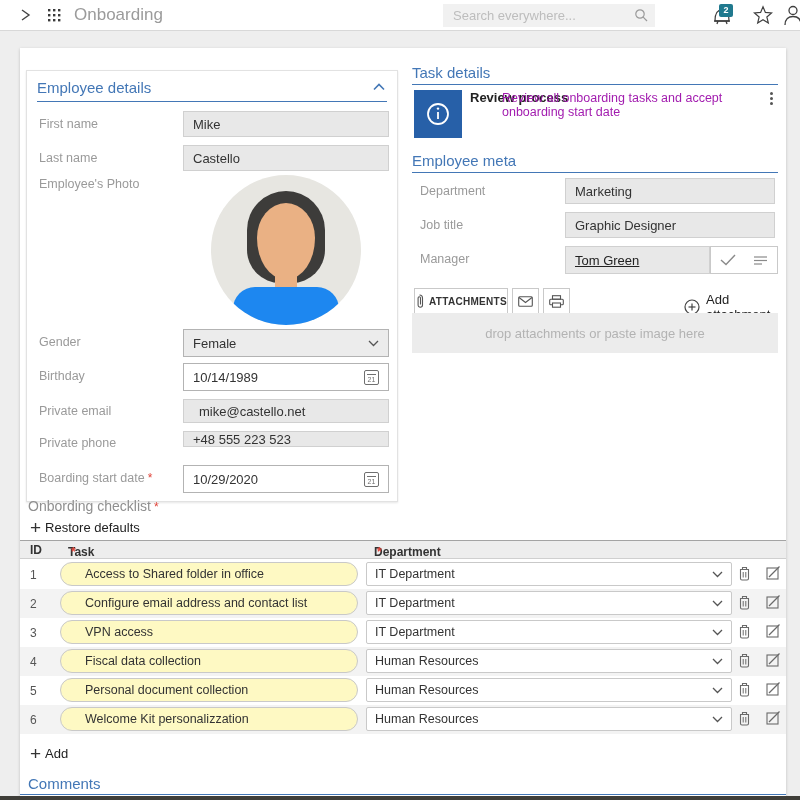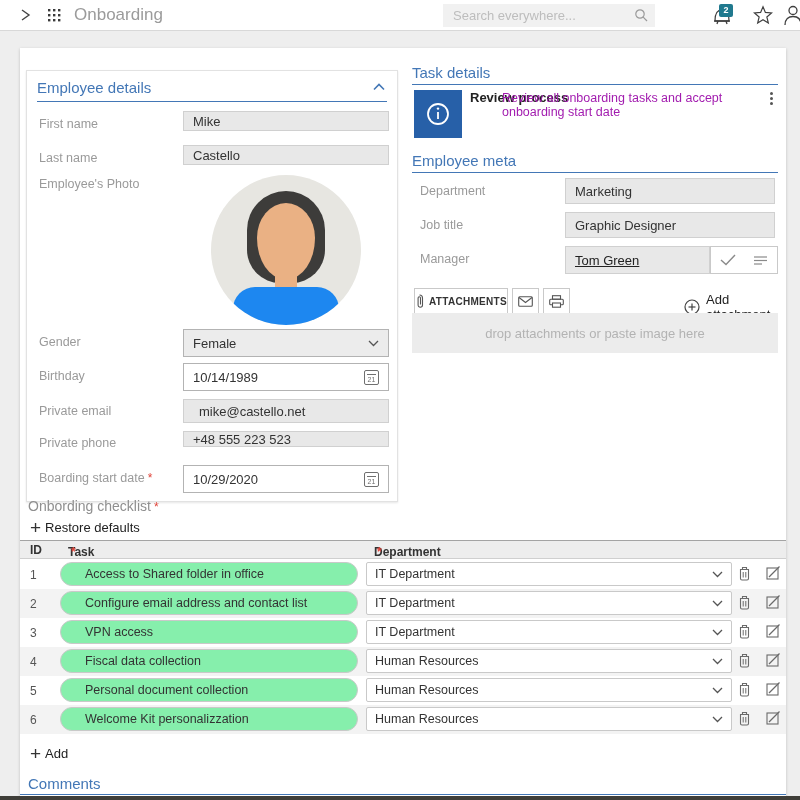--- a/index.html
+++ b/index.html
@@ -31,21 +31,21 @@
           box-shadow:0 1px 3px rgba(0,0,0,.2); }
 
   .sec-head { font-size:15px; color:#4377b6; }
   .sec-rule { border-top:1px solid #4377b6; }
   .req { color:#e0443a; padding-left:3px; font-size:12px; }
 
   
   .panel-left { position:absolute; left:6px; top:22px; width:372px; height:432px;
                 border:1px solid #e2e2e2; box-shadow:0 1px 2px rgba(0,0,0,.10); background:#fff; }
   .lbl { position:absolute; left:12px; font-size:12.5px; color:#9a9a9a; }
-  .fld { position:absolute; left:156px; width:206px; height:20px; font-size:13px; color:#333;
+  .fld { position:absolute; left:156px; width:206px; height:26px; font-size:13px; color:#333;
          display:flex; align-items:center; padding:0 9px; }
   .fld.gray  { background:#e8e8e8; border:1px solid #d0d0d0; }
   .fld.white { background:#fff; border:1px solid #b3b3b3; }
   .fld.drop  { background:#ececec; border:1px solid #b3b3b3; cursor:pointer; }
   .fld .grow { flex:1; }
   .chev-dn { flex:none; }
   .cal { flex:none; width:15px; height:15px; border:1px solid #6f6f6f; border-radius:2px;
          position:relative; background:#fff; }
   .cal::before { content:""; position:absolute; left:2px; right:2px; top:3px; border-top:1px solid #6f6f6f; }
   .cal .cal-num { position:absolute; left:0; right:0; top:5px; font-size:7px; color:#6f6f6f; text-align:center; }
@@ -95,21 +95,21 @@
   .plus-glyph { font-size:19px; font-weight:300; color:#333; line-height:14px; }
   .tbl-head { position:absolute; left:0; top:492px; width:766px; height:19px; background:#ededed;
               border-top:1px solid #a3a3a3; border-bottom:1px solid #cfcfcf; font-size:12px;
               font-weight:bold; color:#333; }
   .tbl-head span { position:absolute; top:2px; }
   .rows { position:absolute; left:0; top:512px; width:766px; }
   .row { position:relative; width:766px; height:29px; background:#fff; }
   .row.stripe { background:#f3f3f3; }
   .row-id { position:absolute; left:10px; top:8px; font-size:12px; color:#555; }
   .row-input { position:absolute; left:40px; top:2px; width:298px; height:24px; border:1px solid #c9c9c9;
-               border-radius:12px; background:#86efac; font-family:inherit; font-size:12.5px; color:#333;
+               border-radius:12px; background:#fef9c3; font-family:inherit; font-size:12.5px; color:#333;
                padding:0 24px; outline:none; }
   .row-dd { position:absolute; left:346px; top:2px; width:366px; height:24px; border:1px solid #c9c9c9;
             border-radius:2px; background:#fff; font-size:12.5px; color:#333; display:flex;
             align-items:center; padding:0 8px; cursor:pointer; }
   .row-dd .grow { flex:1; }
   .row-ic { position:absolute; top:5px; cursor:pointer; }
   .row-trash { left:718px; }
   .row-edit { left:746px; }
 
   .comments-head { position:absolute; left:8px; top:727px; }

